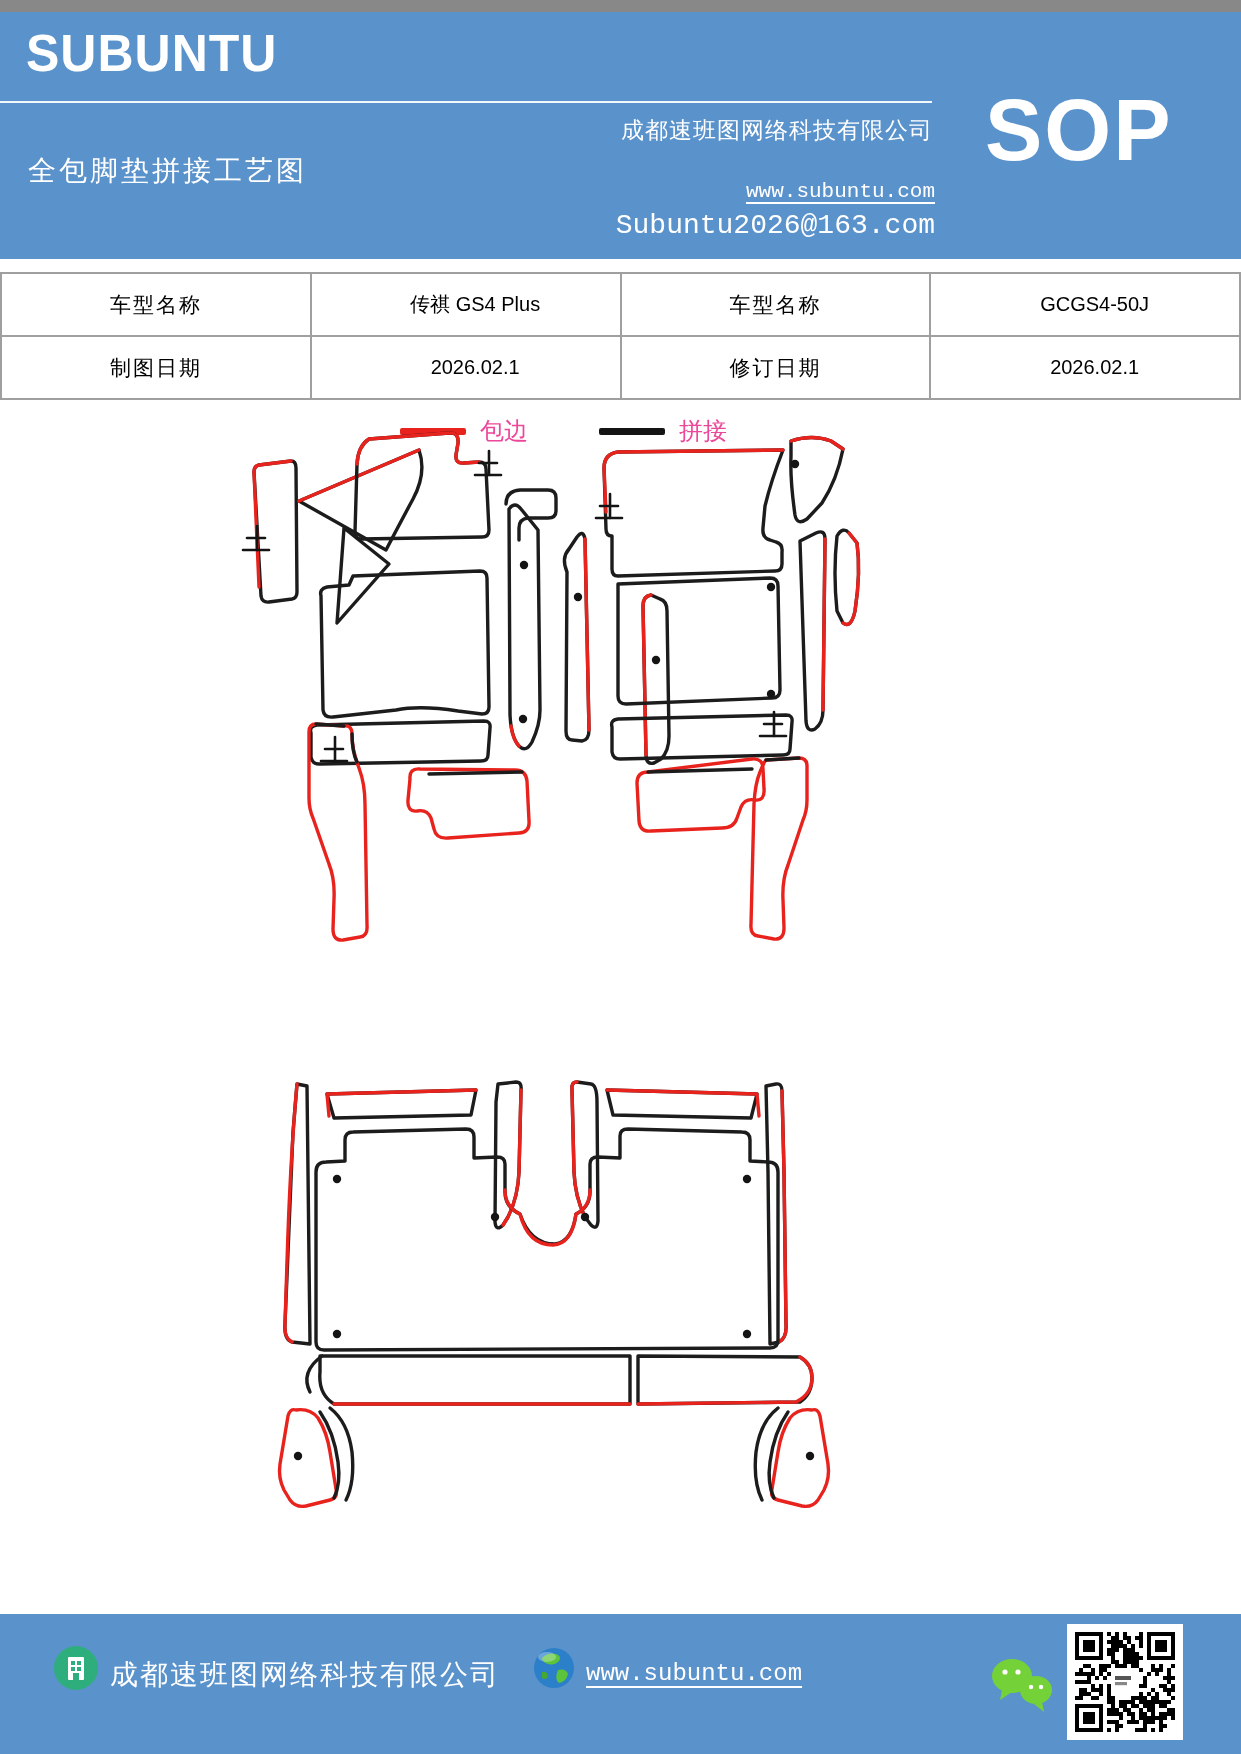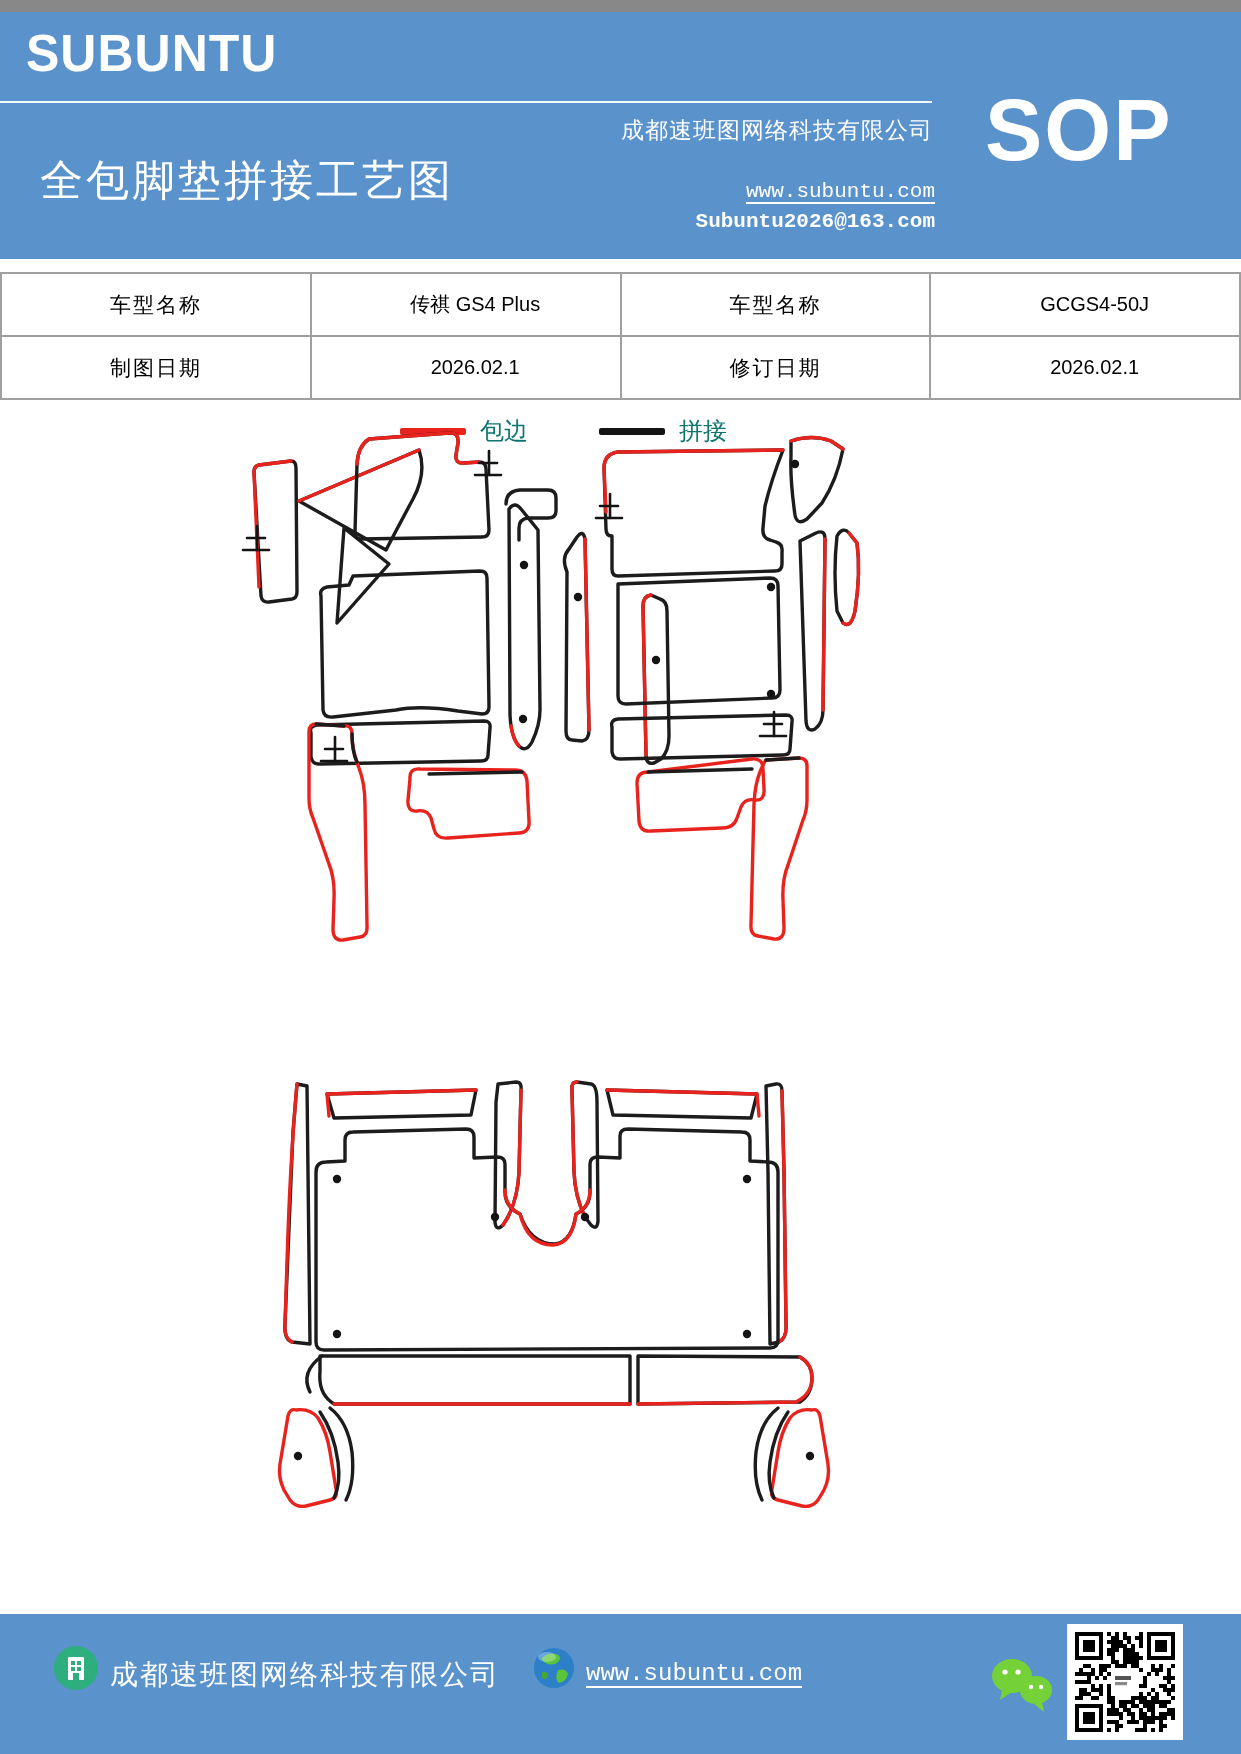--- a/index.html
+++ b/index.html
@@ -10,36 +10,36 @@
   }
   
   .header{position:absolute;left:0;top:0;width:1241px;height:247px;background:#5a92cb;}
   .brand{
     position:absolute;left:26px;top:12px;color:#fff;
     font-family:"Liberation Sans", sans-serif;font-weight:bold;
     font-size:50px;letter-spacing:1px;transform:scaleY(1.05);
   }
   .header-line{position:absolute;left:0;top:89px;width:932px;height:2px;background:#f4f7fb;}
   .page-title{
-    position:absolute;left:40px;top:140px;color:#fff;
-    font-size:43px;letter-spacing:3px;font-weight:normal;
+    position:absolute;left:28px;top:140px;color:#fff;
+    font-size:28px;letter-spacing:3px;font-weight:normal;
     font-family:"Liberation Serif", serif;
   }
   .hdr-company{
     position:absolute;top:103px;right:308px;color:#fff;
     font-size:23px;letter-spacing:1px;font-family:"Liberation Serif", serif;
   }
   .hdr-web{
     position:absolute;top:168px;right:306px;color:#fff;
     font-size:21px;font-family:"Liberation Mono", monospace;
     text-decoration:underline;text-underline-offset:5px;
   }
   .hdr-mail{
     position:absolute;top:198px;right:306px;color:#fff;
-    font-size:21px;font-family:"Liberation Mono", monospace;font-weight:bold;
+    font-size:28px;font-family:"Liberation Mono", monospace;
   }
   .sop{
     position:absolute;left:985px;top:68px;color:#fff;
     font-size:86px;font-weight:bold;letter-spacing:2px;
     font-family:"Liberation Sans", sans-serif;transform:scaleY(1.02);
   }
   
   .info-table{
     position:absolute;left:0;top:260px;width:1241px;height:119px;
     border-collapse:collapse;table-layout:fixed;
@@ -47,21 +47,21 @@
   .info-table td{
     border:2px solid #9f9f9f;text-align:center;vertical-align:middle;
     height:59px;font-size:21px;color:#000;
   }
   .info-table td.lbl{font-family:"Liberation Serif", serif;letter-spacing:2px;}
   .info-table td.val{font-family:"Liberation Sans", sans-serif;font-weight:500;font-size:20px;padding-left:20px;}
   
   .legend-item{position:absolute;top:404px;height:30px;display:flex;align-items:center;}
   .legend-item .swatch{width:66px;height:7px;border-radius:2px;display:inline-block;}
   .legend-item .lab{
-    margin-left:14px;font-size:24px;font-family:Liberation Mono, monospace;color:#0f766e;
+    margin-left:14px;font-size:24px;font-family:Liberation Mono, monospace;color:#ec4899;
   }
   #legend-wrap{left:400px;}
   #legend-splice{left:599px;}
   
   .diagram{position:absolute;left:0;top:400px;}
   .diagram path, .diagram line{fill:none;stroke-linecap:round;stroke-linejoin:round;}
   .k{stroke:#1c1c1c;stroke-width:3.4px;}
   .r{stroke:#e8231d;stroke-width:3.4px;}
   .dot{fill:#141414;stroke:none;}
   .mk{stroke:#141414;stroke-width:2.6px;}

